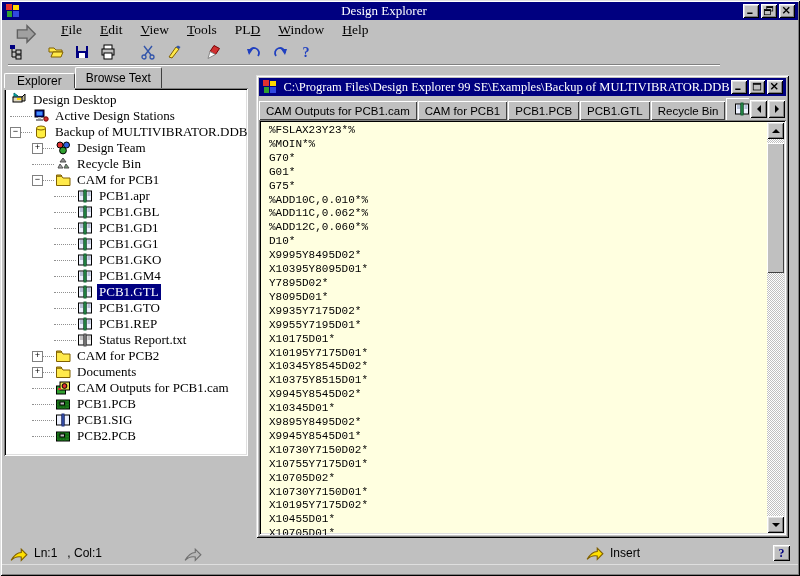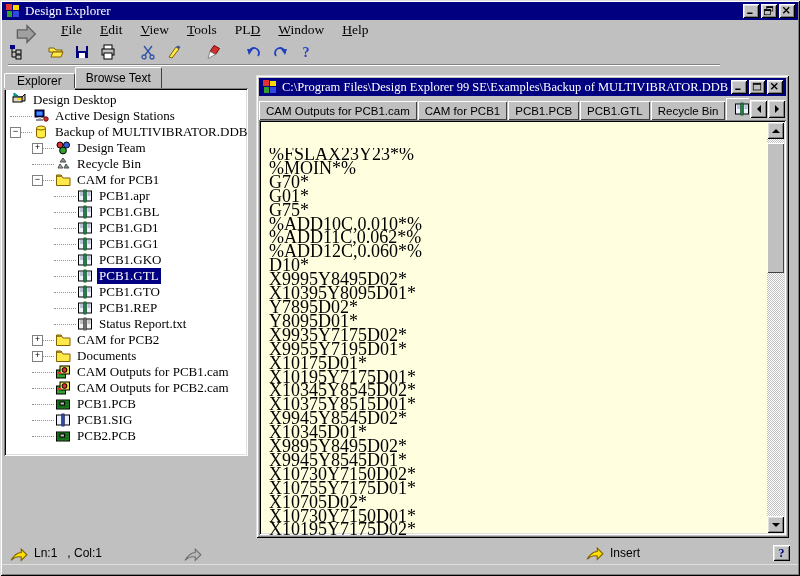--- a/index.html
+++ b/index.html
@@ -7,21 +7,21 @@
   body { font-family:"Liberation Sans", sans-serif; background:#c0c0c0; position:relative; }
   #screen { position:absolute; inset:0; background:#c0c0c0;
     box-shadow: inset 1px 1px 0 #dfdfdf, inset -1px -1px 0 #000, inset 2px 2px 0 #fff, inset -2px -2px 0 #808080; }
   .raised { box-shadow: inset 1px 1px 0 #dfdfdf, inset -1px -1px 0 #000, inset 2px 2px 0 #fff, inset -2px -2px 0 #808080; }
   .raised1 { box-shadow: inset 1px 1px 0 #fff, inset -1px -1px 0 #404040; }
   .sunken { box-shadow: inset 1px 1px 0 #808080, inset -1px -1px 0 #fff, inset 2px 2px 0 #000, inset -2px -2px 0 #dfdfdf; }
   .btn { background:#c0c0c0; box-shadow: inset 1px 1px 0 #fff, inset -1px -1px 0 #000, inset 2px 2px 0 #dfdfdf, inset -2px -2px 0 #808080; display:flex; align-items:center; justify-content:center; }
   
   #main-titlebar { position:absolute; left:2px; top:2px; right:2px; height:18px; background:#000080; color:#fff;
     display:flex; align-items:center; padding:0 2px; font-family:"Liberation Serif", serif; font-size:13px; }
-  .tb-title { flex:1; margin-left:4px; white-space:nowrap; overflow:hidden; }
+  .tb-title { flex:1; margin-left:4px; white-space:nowrap; overflow:hidden;text-align:center; }
   .winbtns { display:flex; gap:2px; margin-right:1px; }
   .winbtn { width:16px; height:14px; }
   .winbtn svg { width:12px; height:12px; }
   
   #menubar { position:absolute; left:2px; top:20px; right:2px; height:19px; display:flex; align-items:center;
     font-family:"Liberation Serif", serif; font-size:13.5px; color:#000; }
   #menu-arrow { margin:0 14px 0 14px; width:22px; height:14px; }
   .menu-item { padding:2px 9px; cursor:default; }
   
   #toolbar { position:absolute; left:2px; top:39px; right:2px; height:25px; display:flex; align-items:center; }
@@ -60,21 +60,21 @@
   #tab-scroll { position:absolute; right:4px; top:25px; display:flex; gap:1px; }
   .scrbtn { width:17px; height:18px; }
   .arr { width:0; height:0; border:4px solid transparent; }
   .arr.left { border-right-color:#000; border-left-width:0; }
   .arr.right { border-left-color:#000; border-right-width:0; }
   .arr.up { border-bottom-color:#000; border-top-width:0; }
   .arr.down { border-top-color:#000; border-bottom-width:0; }
   
   #doc-content { position:absolute; left:3px; top:45px; right:3px; bottom:3px; background:#ffffe0; overflow:hidden; }
   #doc-text { position:absolute; left:10px; top:4px; right:24px; bottom:0;
-    font-family:Liberation Serif, serif; font-size:18px; line-height:13.9px; color:#000; white-space:pre; overflow:hidden;margin-top:24px; }
+    font-family:Liberation Mono, monospace; font-size:11px; line-height:13.9px; color:#000; white-space:pre; overflow:hidden; }
   #vscroll { position:absolute; right:2px; top:2px; bottom:2px; width:17px; background:#c0c0c0; }
   .dither { background-color:#c0c0c0;
     background-image:linear-gradient(45deg,#fff 25%,transparent 25%,transparent 75%,#fff 75%),
                      linear-gradient(45deg,#fff 25%,transparent 25%,transparent 75%,#fff 75%);
     background-size:2px 2px; background-position:0 0,1px 1px; }
   #vtrack { position:absolute; left:0; right:0; top:17px; bottom:17px; }
   #vthumb { position:absolute; left:0; right:0; top:4px; height:130px; background:#c0c0c0; }
   #vup { position:absolute; top:0; left:0; width:17px; height:17px; }
   #vdown { position:absolute; bottom:0; left:0; width:17px; height:17px; }
   
@@ -336,20 +336,31 @@
         </div>
         <div class="trow">
           <span class="tindent" style="width: 50px;"></span>
           <span class="dots" style="width: 22px;"></span>
           <span class="ticon"><svg viewBox="0 0 16 16" xmlns="http://www.w3.org/2000/svg">
               <rect x="1.5" y="3" width="5.5" height="10" fill="#eef2ff" stroke="#000"></rect>
               <rect x="9" y="3" width="5.5" height="10" fill="#eef2ff" stroke="#000"></rect>
               <rect x="7" y="2" width="2" height="12" fill="#30a050" stroke="#106030"></rect>
               <path d="M3 5 h3 M3 7 h3 M10.5 5 h3 M10.5 7 h3" stroke="#8090b0"></path>
             </svg></span>
+          <span class="tlabel">PCB1.GM4</span>
+        </div>
+        <div class="trow">
+          <span class="tindent" style="width: 50px;"></span>
+          <span class="dots" style="width: 22px;"></span>
+          <span class="ticon"><svg viewBox="0 0 16 16" xmlns="http://www.w3.org/2000/svg">
+              <rect x="1.5" y="3" width="5.5" height="10" fill="#eef2ff" stroke="#000"></rect>
+              <rect x="9" y="3" width="5.5" height="10" fill="#eef2ff" stroke="#000"></rect>
+              <rect x="7" y="2" width="2" height="12" fill="#30a050" stroke="#106030"></rect>
+              <path d="M3 5 h3 M3 7 h3 M10.5 5 h3 M10.5 7 h3" stroke="#8090b0"></path>
+            </svg></span>
           <span class="tlabel selected">PCB1.GTL</span>
         </div>
         <div class="trow">
           <span class="tindent" style="width: 50px;"></span>
           <span class="dots" style="width: 22px;"></span>
           <span class="ticon"><svg viewBox="0 0 16 16" xmlns="http://www.w3.org/2000/svg">
               <rect x="1.5" y="3" width="5.5" height="10" fill="#eef2ff" stroke="#000"></rect>
               <rect x="9" y="3" width="5.5" height="10" fill="#eef2ff" stroke="#000"></rect>
               <rect x="7" y="2" width="2" height="12" fill="#30a050" stroke="#106030"></rect>
               <path d="M3 5 h3 M3 7 h3 M10.5 5 h3 M10.5 7 h3" stroke="#8090b0"></path>
@@ -401,31 +412,20 @@
         <div class="trow">
           <span class="tindent" style="width: 28px;"></span>
           <span class="dots" style="width: 22px;"></span>
           <span class="ticon"><svg viewBox="0 0 16 16" xmlns="http://www.w3.org/2000/svg">
               <rect x="1.5" y="6" width="9" height="8" fill="#30a030" stroke="#000"></rect>
               <rect x="5" y="2" width="9.5" height="8" fill="#e6e050" stroke="#000"></rect>
               <circle cx="9.5" cy="6" r="2.4" fill="#e03030" stroke="#000"></circle>
               <rect x="3" y="8" width="3" height="2" fill="#e03030"></rect>
             </svg></span>
           <span class="tlabel">CAM Outputs for PCB1.cam</span>
-        </div>
-        <div class="trow">
-          <span class="tindent" style="width: 28px;"></span>
-          <span class="dots" style="width: 22px;"></span>
-          <span class="ticon"><svg viewBox="0 0 16 16" xmlns="http://www.w3.org/2000/svg">
-              <rect x="1.5" y="6" width="9" height="8" fill="#30a030" stroke="#000"></rect>
-              <rect x="5" y="2" width="9.5" height="8" fill="#e6e050" stroke="#000"></rect>
-              <circle cx="9.5" cy="6" r="2.4" fill="#e03030" stroke="#000"></circle>
-              <rect x="3" y="8" width="3" height="2" fill="#e03030"></rect>
-            </svg></span>
-          <span class="tlabel">CAM Outputs for PCB2.cam</span>
         </div>
         <div class="trow">
           <span class="tindent" style="width: 28px;"></span>
           <span class="dots" style="width: 22px;"></span>
           <span class="ticon"><svg viewBox="0 0 16 16" xmlns="http://www.w3.org/2000/svg">
               <rect x="1.5" y="4" width="13" height="9" fill="#208020" stroke="#000"></rect>
               <path d="M4 4 v9 M7 4 v9 M10 4 v9 M1.5 7 h13 M1.5 10 h13" stroke="#106010"></path>
               <rect x="5" y="6" width="4.5" height="3" fill="#c0c0c0" stroke="#000"></rect>
             </svg></span>
           <span class="tlabel">PCB1.PCB</span>

